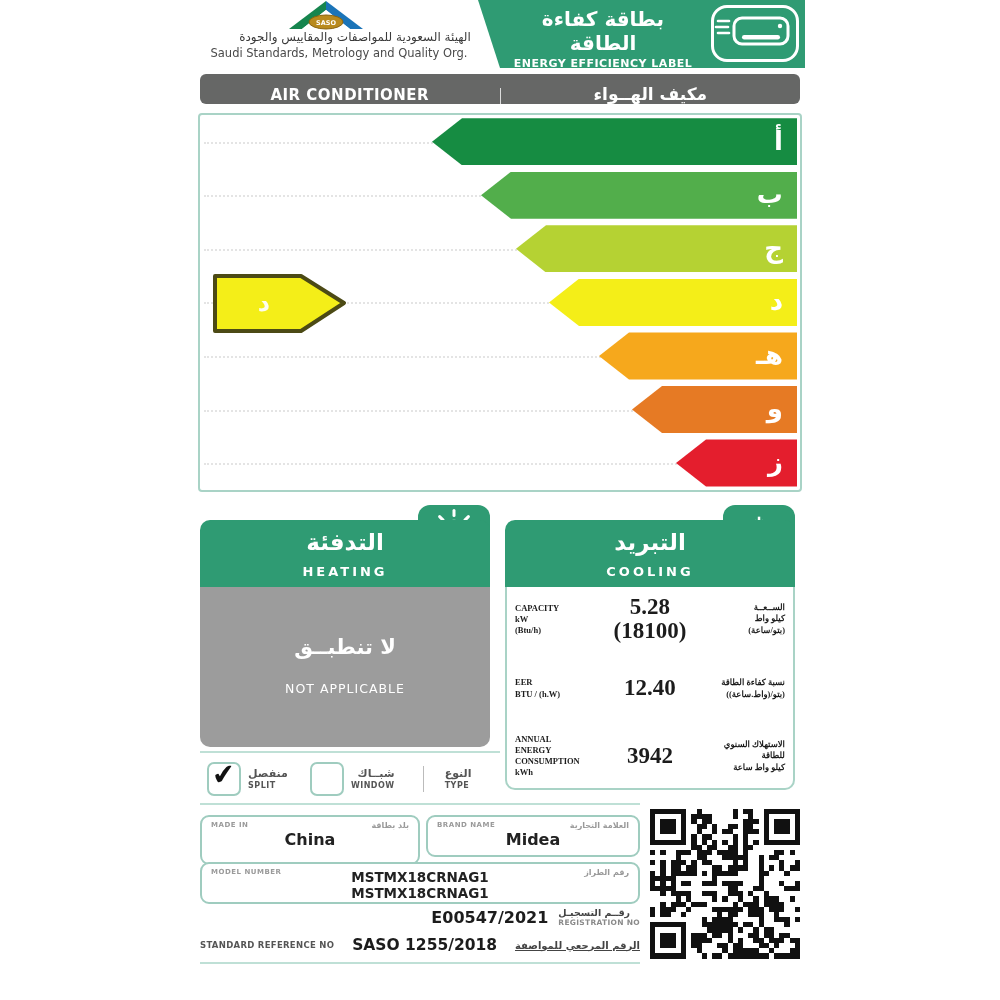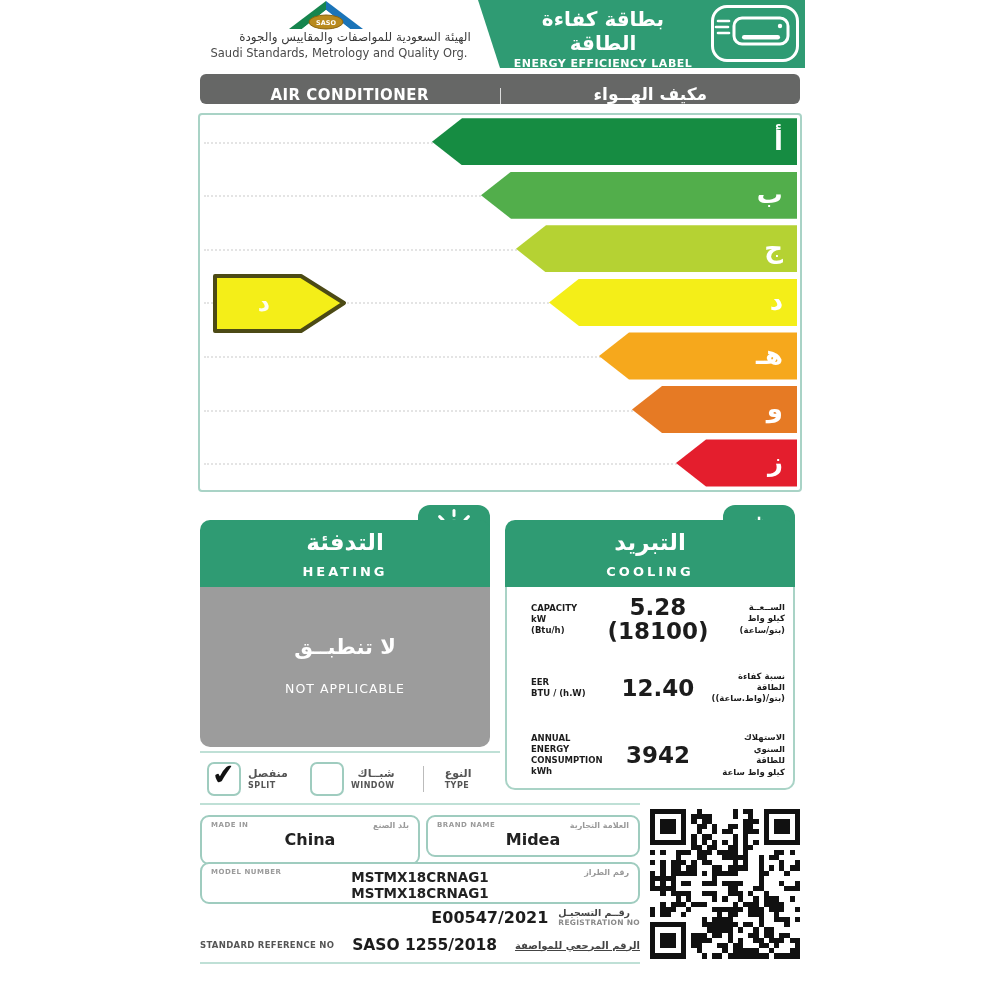--- a/index.html
+++ b/index.html
@@ -52,21 +52,21 @@
               border-radius:10px 10px 0 0;color:#fff;text-align:center;box-sizing:border-box;padding-top:10px;}
   .ph-heat{left:5px;width:290px;} .ph-cool{left:310px;width:290px;}
   .panel-head .t-ar{font-size:23px;font-weight:bold;direction:rtl;line-height:1.1;}
   .panel-head .t-en{font-size:13px;font-weight:bold;letter-spacing:3px;margin-top:9px;}
   .heat-body{position:absolute;left:5px;top:587px;width:290px;height:160px;background:#9c9c9c;
              border-radius:0 0 10px 10px;color:#fff;text-align:center;}
   .heat-na-ar{margin-top:48px;font-size:21px;font-weight:bold;direction:rtl;}
   .heat-na-en{margin-top:22px;font-size:12.5px;letter-spacing:1px;}
   .cool-body{position:absolute;left:310px;top:587px;width:290px;height:203px;background:#fff;
              border:2px solid #a9d3c6;border-top:none;border-radius:0 0 10px 10px;box-sizing:border-box;
-             display:flex;flex-direction:column;justify-content:space-between;padding:8px 8px 10px 24px;}
+             display:flex;flex-direction:column;justify-content:space-between;padding:8px 8px 10px 8px;font-family:Liberation Serif, serif;}
   .cool-row{display:flex;align-items:center;}
   .cr-en{width:27%;font-size:8.5px;font-weight:bold;line-height:1.3;}
   .cr-val{width:46%;text-align:center;font-size:23px;font-weight:bold;line-height:1.05;}
   .cr-ar{width:27%;text-align:right;font-size:8.5px;font-weight:bold;direction:rtl;line-height:1.35;}
 
   
   .type-row{position:absolute;left:12px;top:757px;width:290px;height:44px;display:flex;align-items:center;}
   .checkbox{width:34px;height:34px;border:2px solid #9fccbf;border-radius:7px;box-sizing:border-box;
             background:#fff;position:relative;flex:0 0 auto;}
   .checkmark{position:absolute;left:3px;top:-6px;font-size:28px;font-weight:bold;color:#111;transform:rotate(-6deg);}
@@ -295,21 +295,21 @@
       <div class="type-sep"></div>
       <div class="type-labels">
         <div class="tl-ar">النوع</div>
         <div class="tl-en">TYPE</div>
       </div>
     </div>
     <div class="sepline sep2"></div>
 
     <div class="ibox box-made">
       <span class="corner-en">MADE IN</span>
-      <span class="corner-ar">بلد الصنع</span>
+      <span class="corner-ar">بلد بطاقة</span>
       <div class="ival">China</div>
     </div>
     <div class="ibox box-brand">
       <span class="corner-en">BRAND NAME</span>
       <span class="corner-ar">العلامة التجارية</span>
       <div class="ival">Midea</div>
     </div>
     <div class="ibox box-model">
       <span class="corner-en">MODEL NUMBER</span>
       <span class="corner-ar">رقم الطراز</span>

